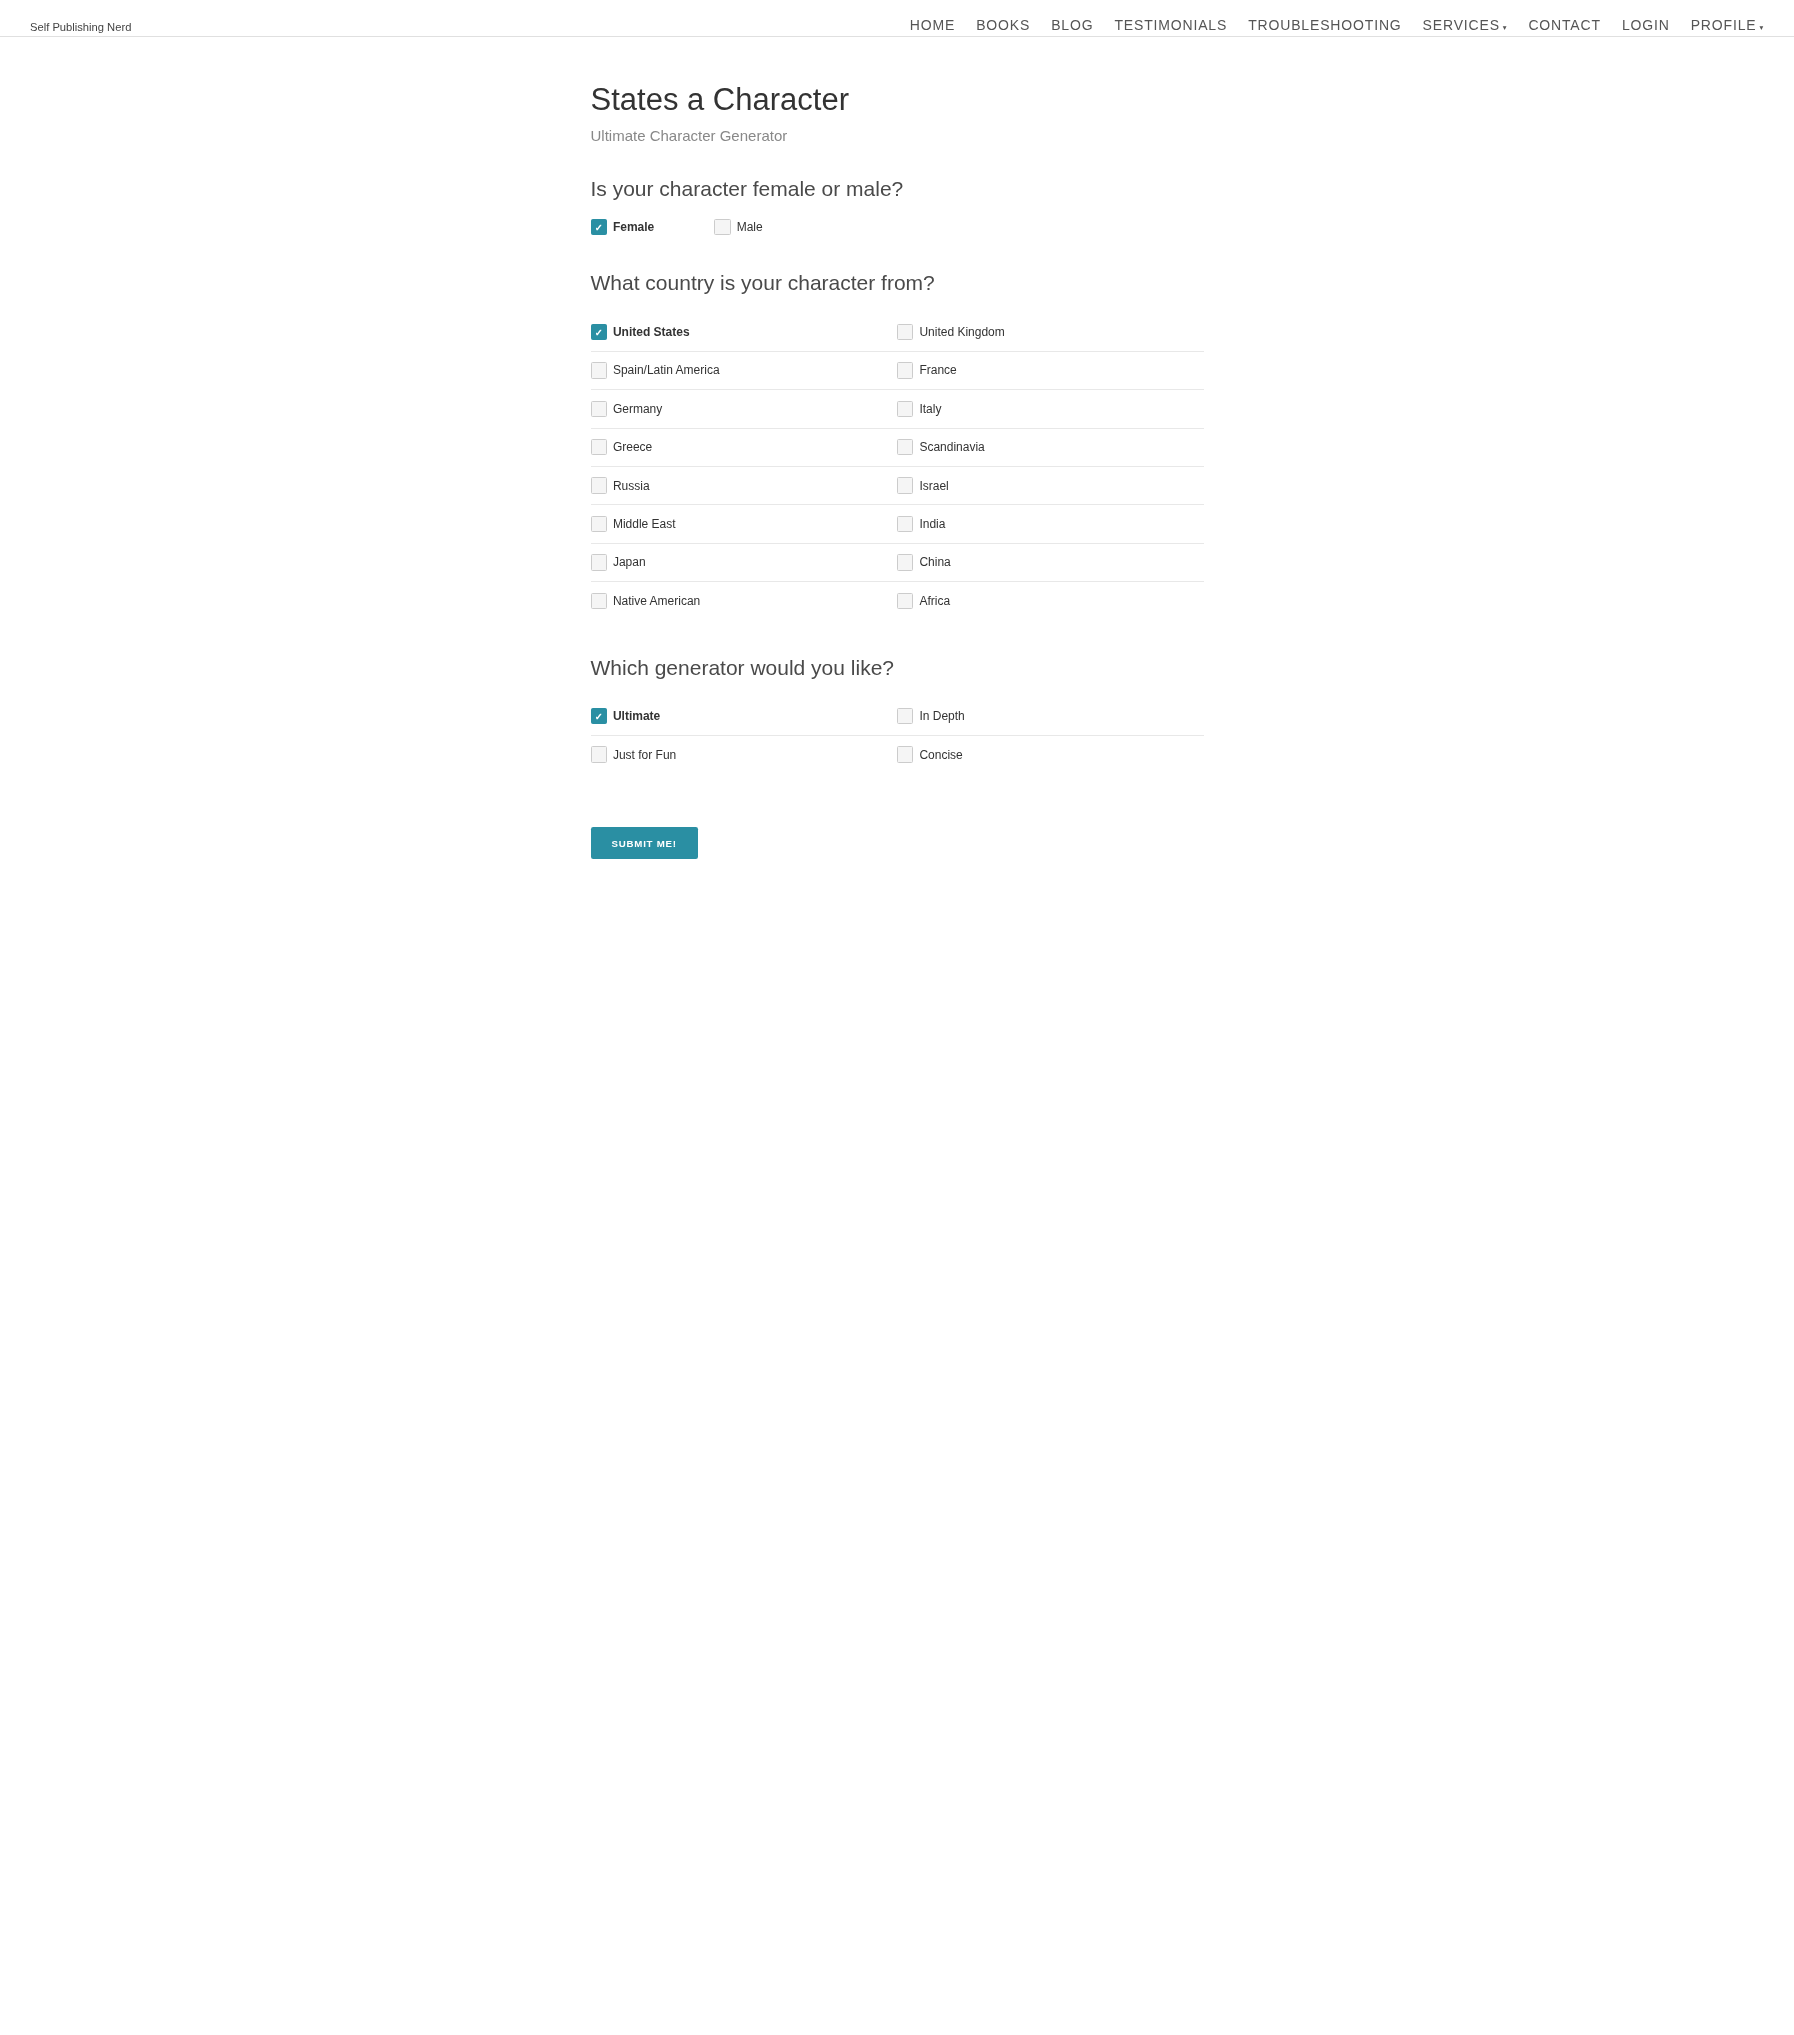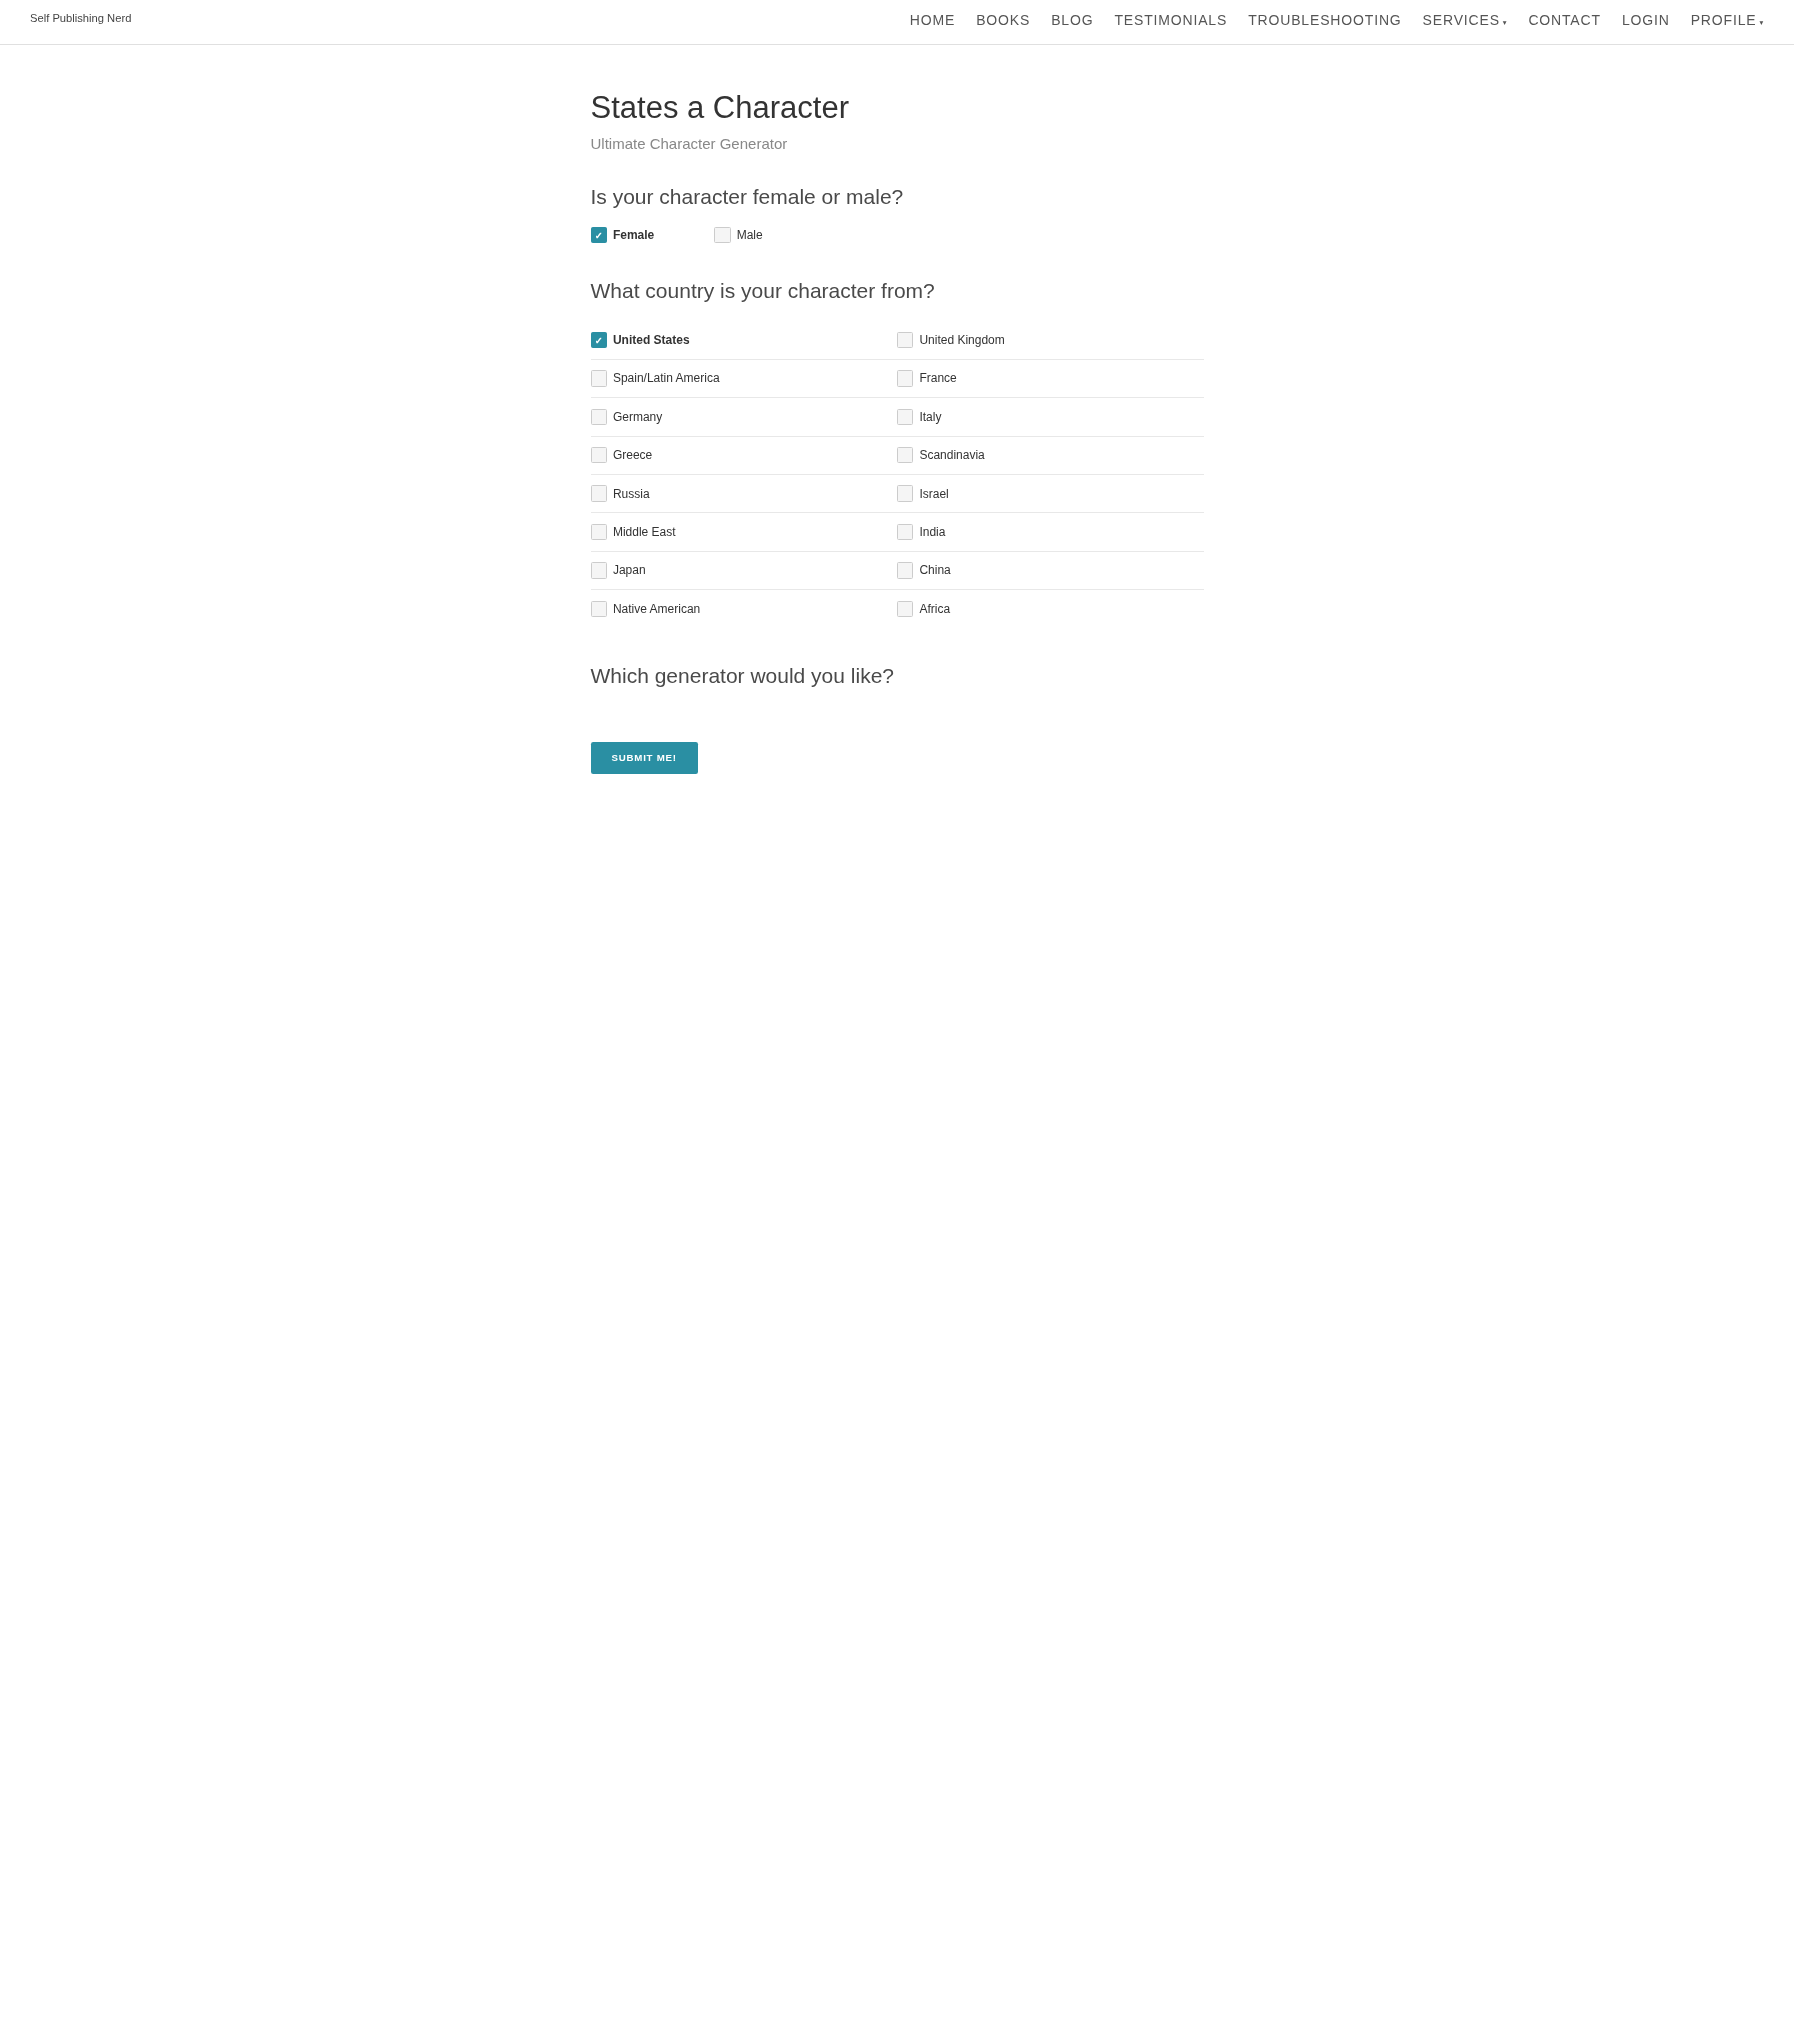--- a/index.html
+++ b/index.html
@@ -6,23 +6,23 @@
     body {
       font-family: 'Helvetica Neue', Helvetica, Arial, sans-serif;
       font-size: 12px;
       color: #333;
       background: #fff;
     }
 
     
     nav {
       display: flex;
-      align-items: flex-start;
-      padding: 12px 30px;
-      height: 45px;
+      align-items: flex-end;
+      padding: 3px 30px;
+      height: 37px;
       border-bottom: 0.7px solid #e0e0e0;
       background: #fff;
     }
     .nav-brand {
       font-size: 11.2px;
       color: #444;
       margin-right: auto;
       font-weight: 400;
     }
     .nav-links {
@@ -265,19 +265,40 @@
         <div class="custom-checkbox"></div>
         <span class="checkbox-label">Africa</span>
       </div>
 
     </div>
   </section>
 
   
   <section class="section">
     <h2 class="section-title">Which generator would you like?</h2>
+    <div class="checkbox-grid">
+
+      <div class="checkbox-item">
+        <div class="custom-checkbox checked"></div>
+        <span class="checkbox-label bold">Ultimate</span>
+      </div>
+      <div class="checkbox-item">
+        <div class="custom-checkbox"></div>
+        <span class="checkbox-label">In Depth</span>
+      </div>
+
+      <div class="checkbox-item">
+        <div class="custom-checkbox"></div>
+        <span class="checkbox-label">Just for Fun</span>
+      </div>
+      <div class="checkbox-item">
+        <div class="custom-checkbox"></div>
+        <span class="checkbox-label">Concise</span>
+      </div>
+
+    </div>
   </section>
 
   
   <button class="submit-btn">SUBMIT ME!</button>
 
 </main>
 
 
 </body></html>

